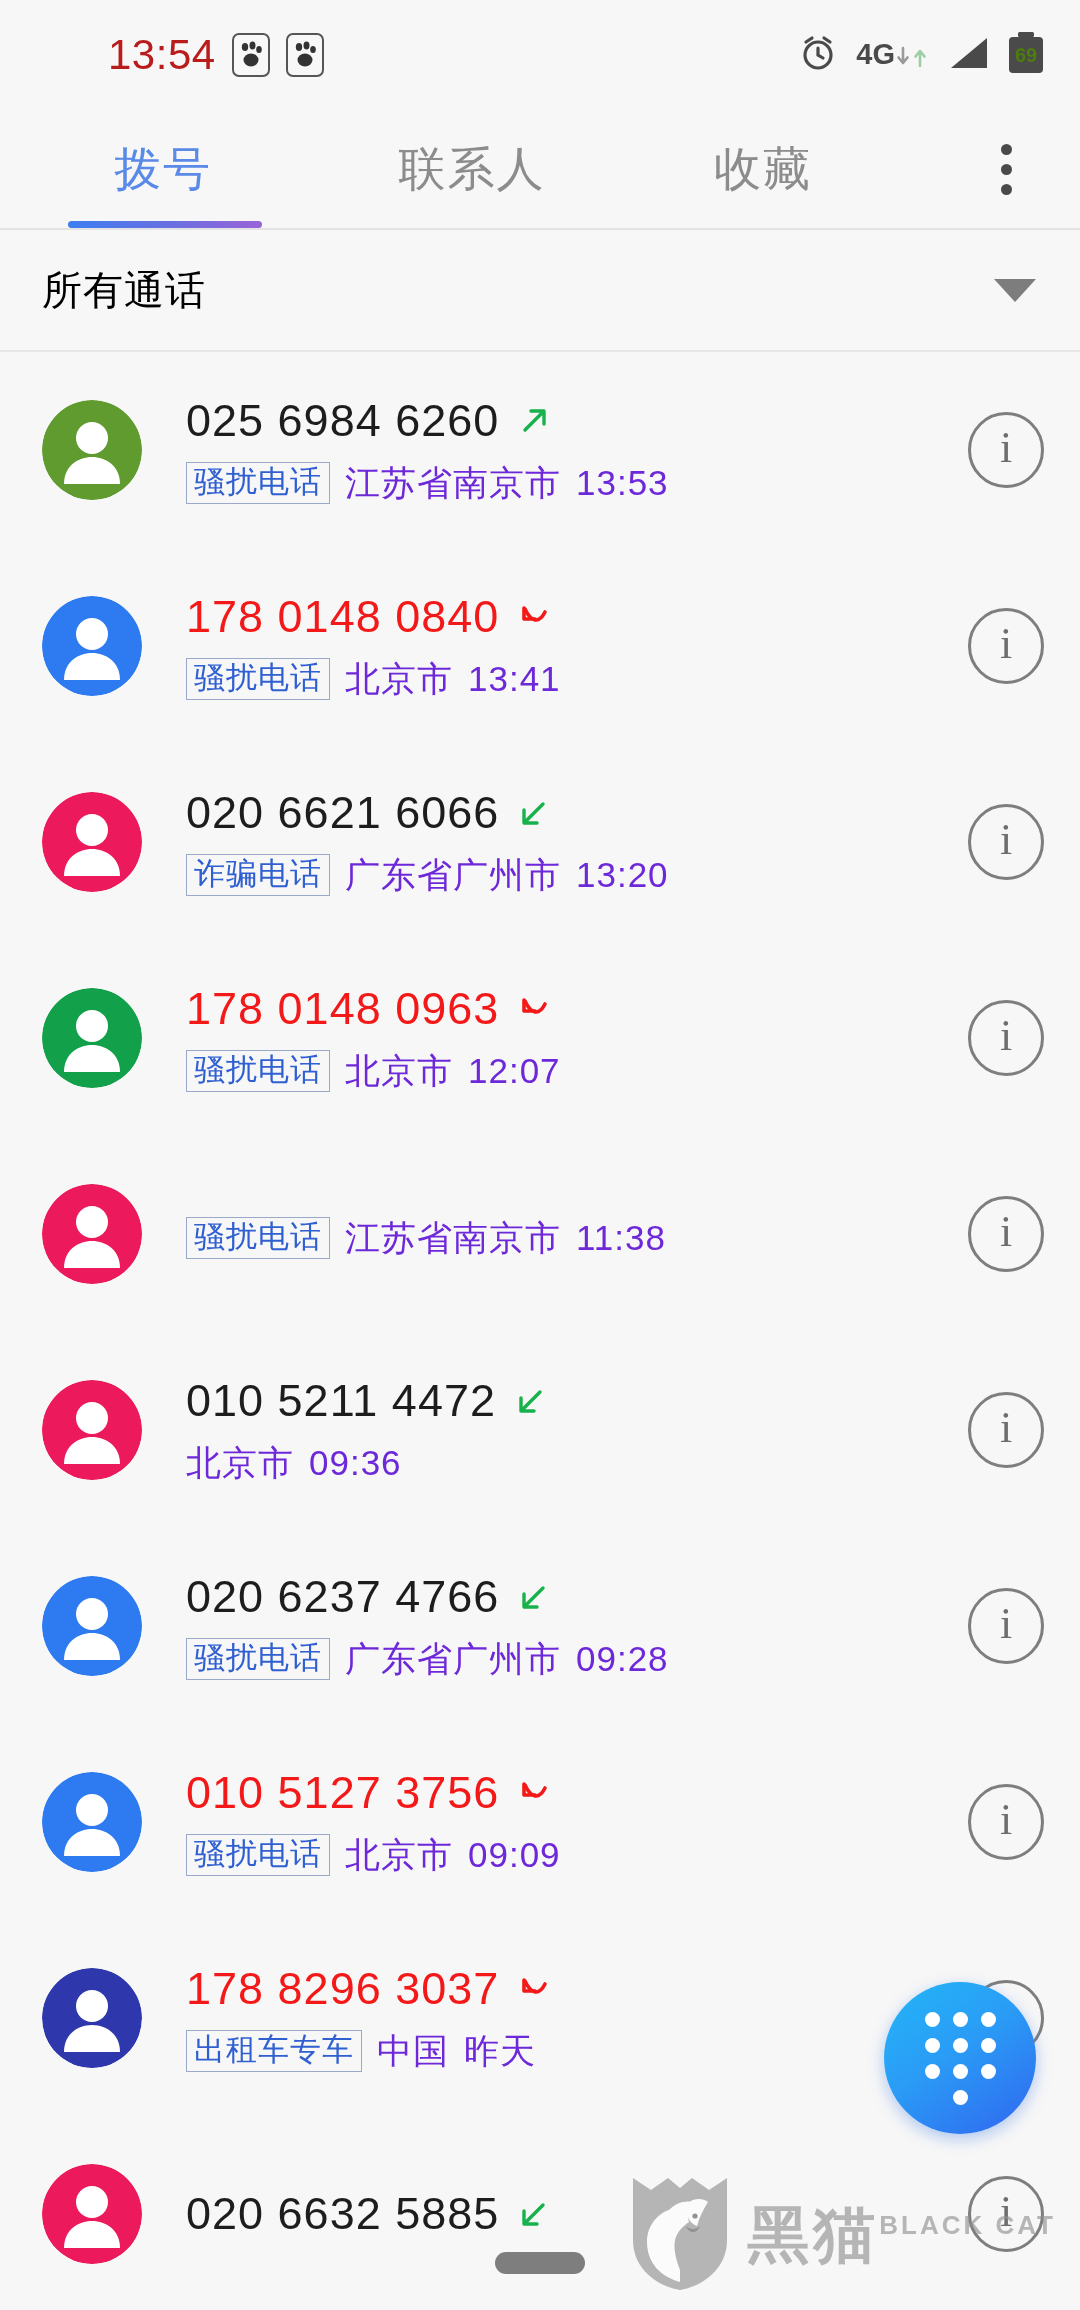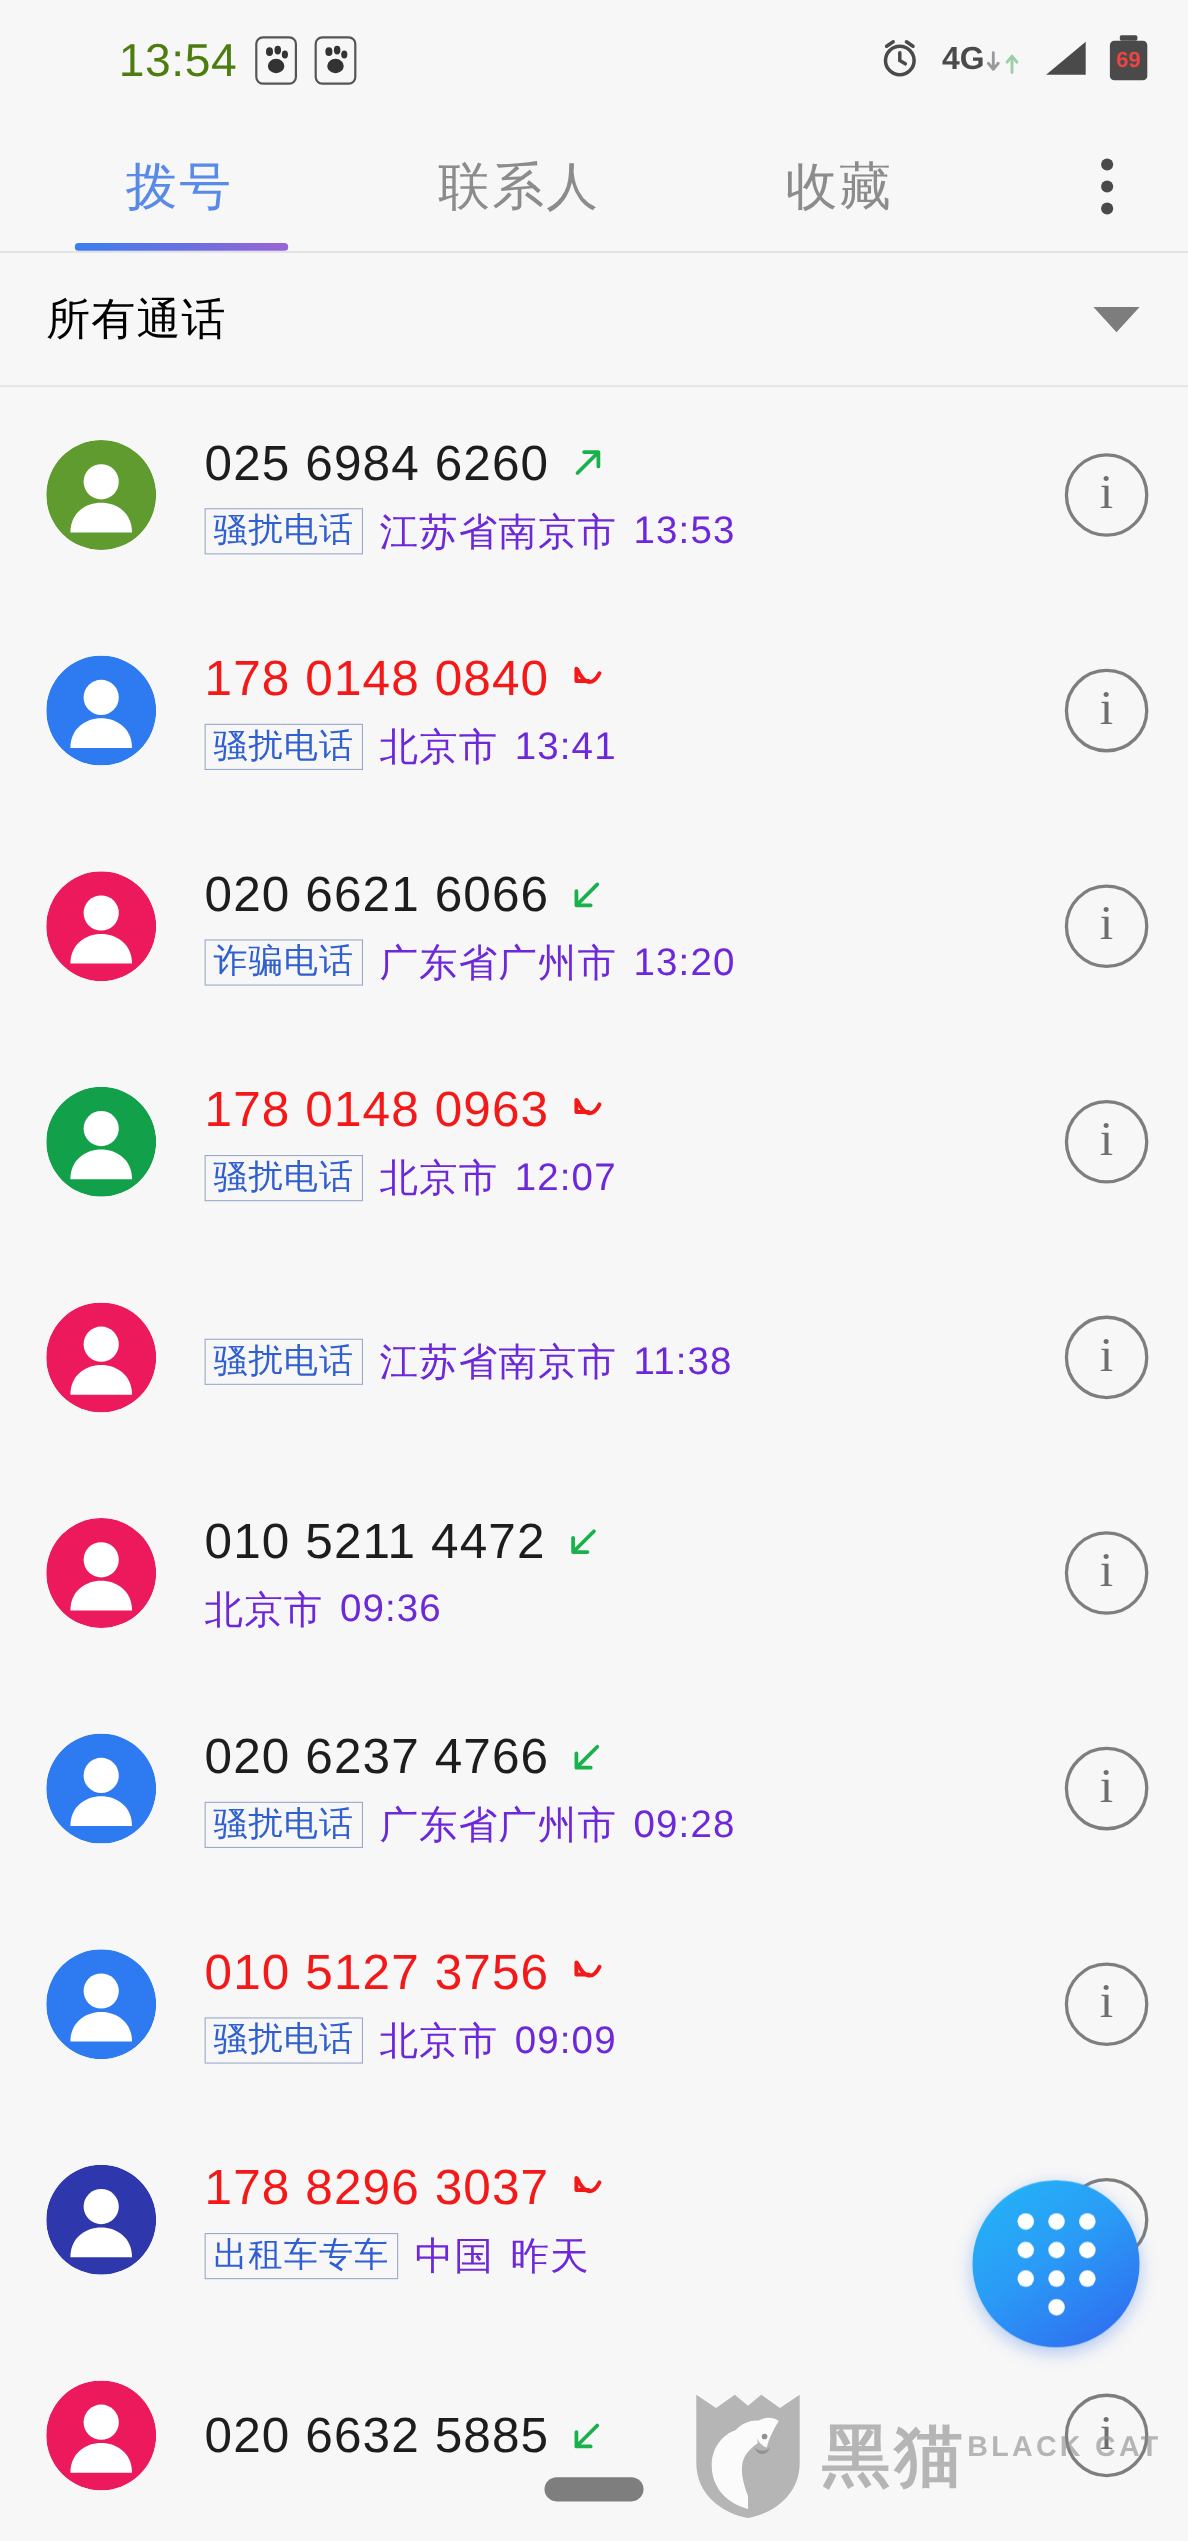--- a/index.html
+++ b/index.html
@@ -9,37 +9,37 @@
     font-family:"Liberation Sans","DejaVu Sans",sans-serif;
     overflow:hidden;
   }
 
   
   .statusbar{
     position:relative; height:110px; width:1080px;
     display:flex; align-items:center; background:#f7f7f7;
   }
   .sb-left{ display:flex; align-items:center; margin-left:108px; gap:16px; }
-  .sb-clock{ font-size:42px; color:#4d7c0f; letter-spacing:.5px; }
+  .sb-clock{ font-size:42px; color:#b91c1c; letter-spacing:.5px; }
   .paw{
     width:38px; height:44px; border:2px solid #555; border-radius:7px;
     display:flex; align-items:center; justify-content:center; background:#f7f7f7;
   }
   .paw svg{ display:block; }
   .sb-right{
     position:absolute; right:34px; top:0; height:110px;
     display:flex; align-items:center; gap:17px;
   }
   .net4g{ display:flex; align-items:flex-end; gap:1px; }
   .net4g .lbl{ font-size:29px; color:#4a4a4a; line-height:.95; font-weight:600; }
   .net4g .arrows{ display:flex; gap:2px; margin-bottom:1px; }
   .battlabel{
     position:absolute; left:0; top:0; width:100%; height:100%;
     display:flex; align-items:center; justify-content:center;
-    font-size:20px; color:#ef4444; font-weight:700;
+    font-size:20px; color:#4d7c0f; font-weight:700;
   }
 
   
   .tabbar{
     position:relative; height:118px; background:#f7f7f7;
     display:flex; align-items:center;
   }
   .tab{
     flex:0 0 auto; text-align:center; font-size:47px; color:#8c8c8c;
     letter-spacing:2px;

